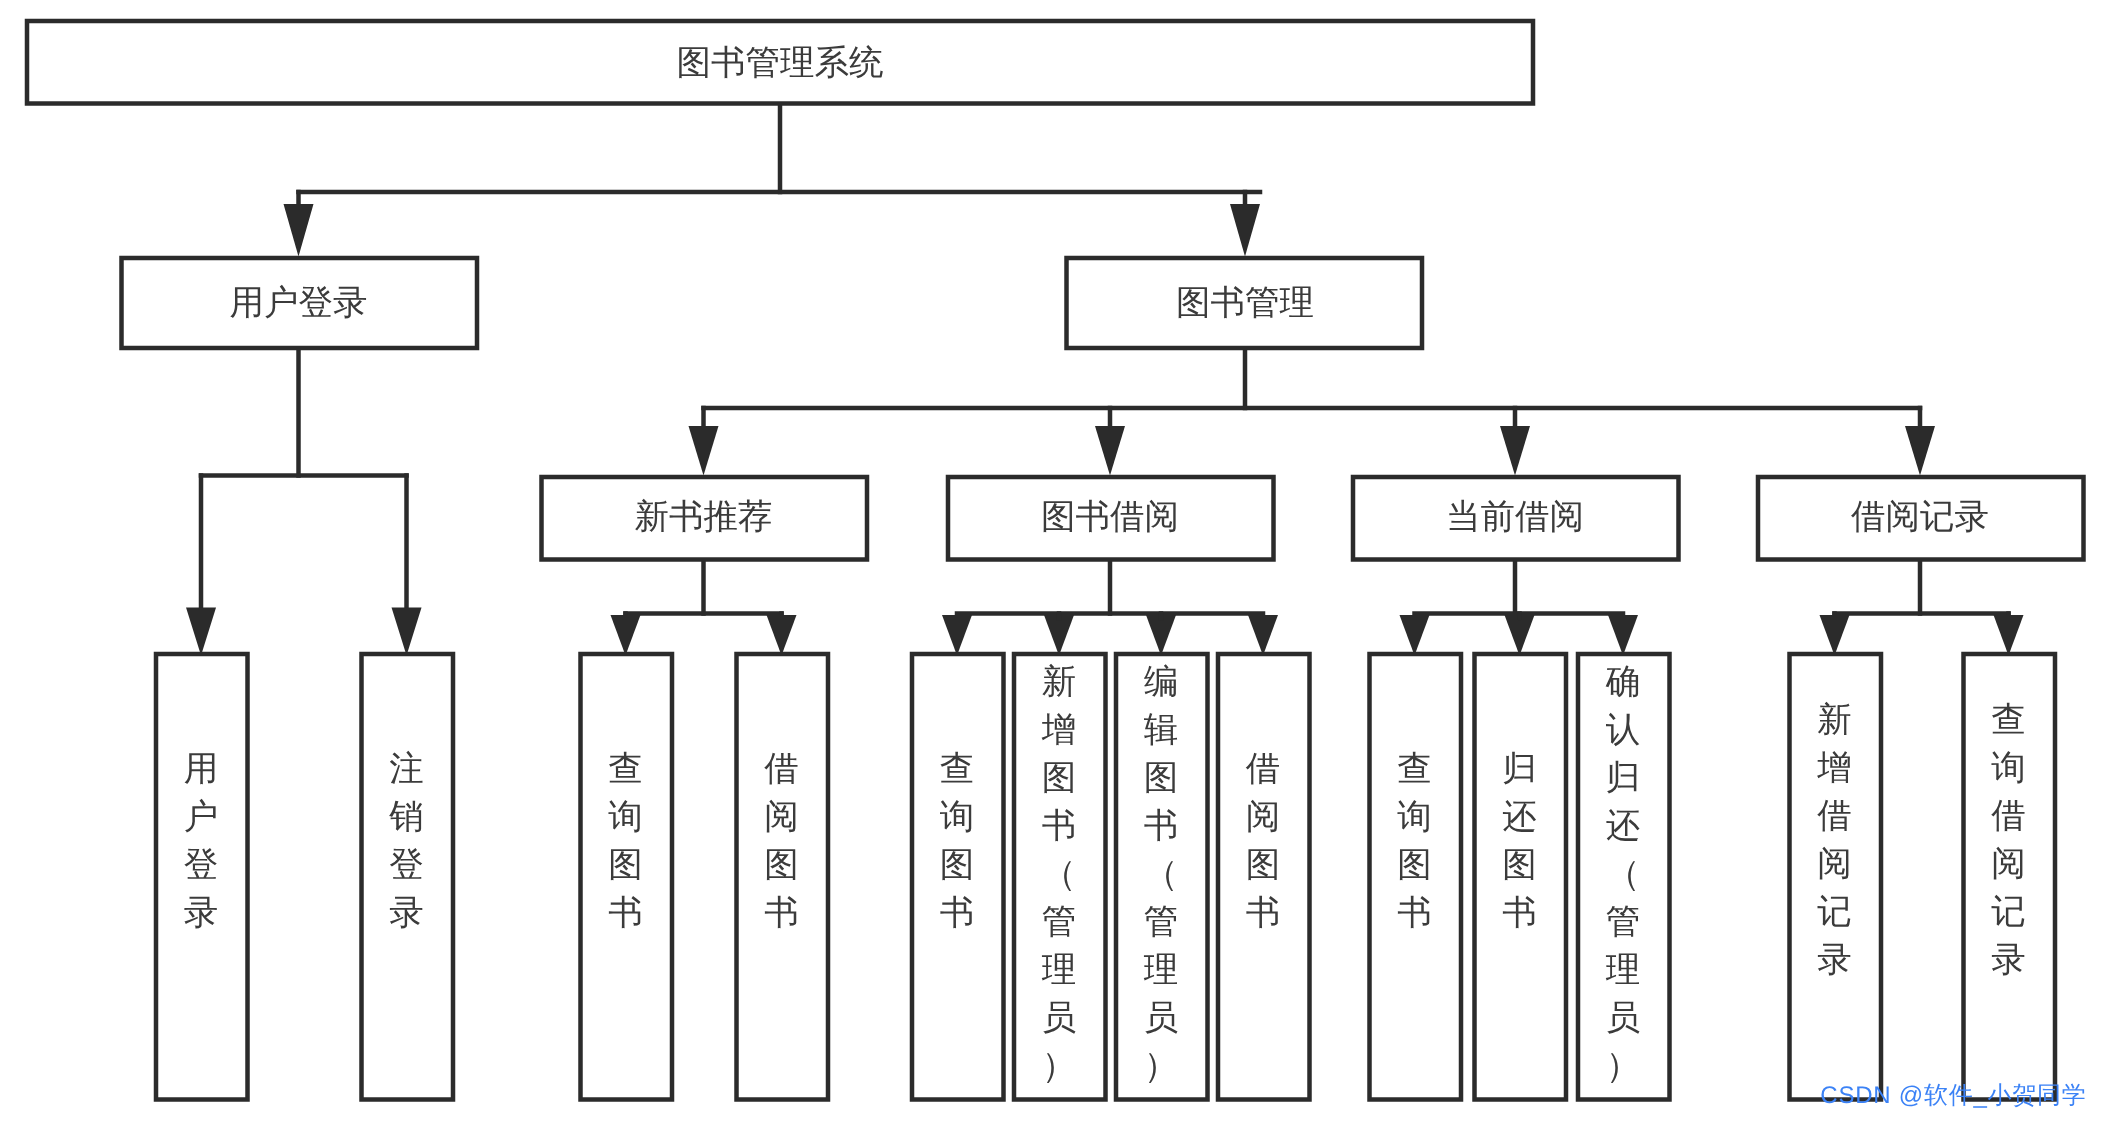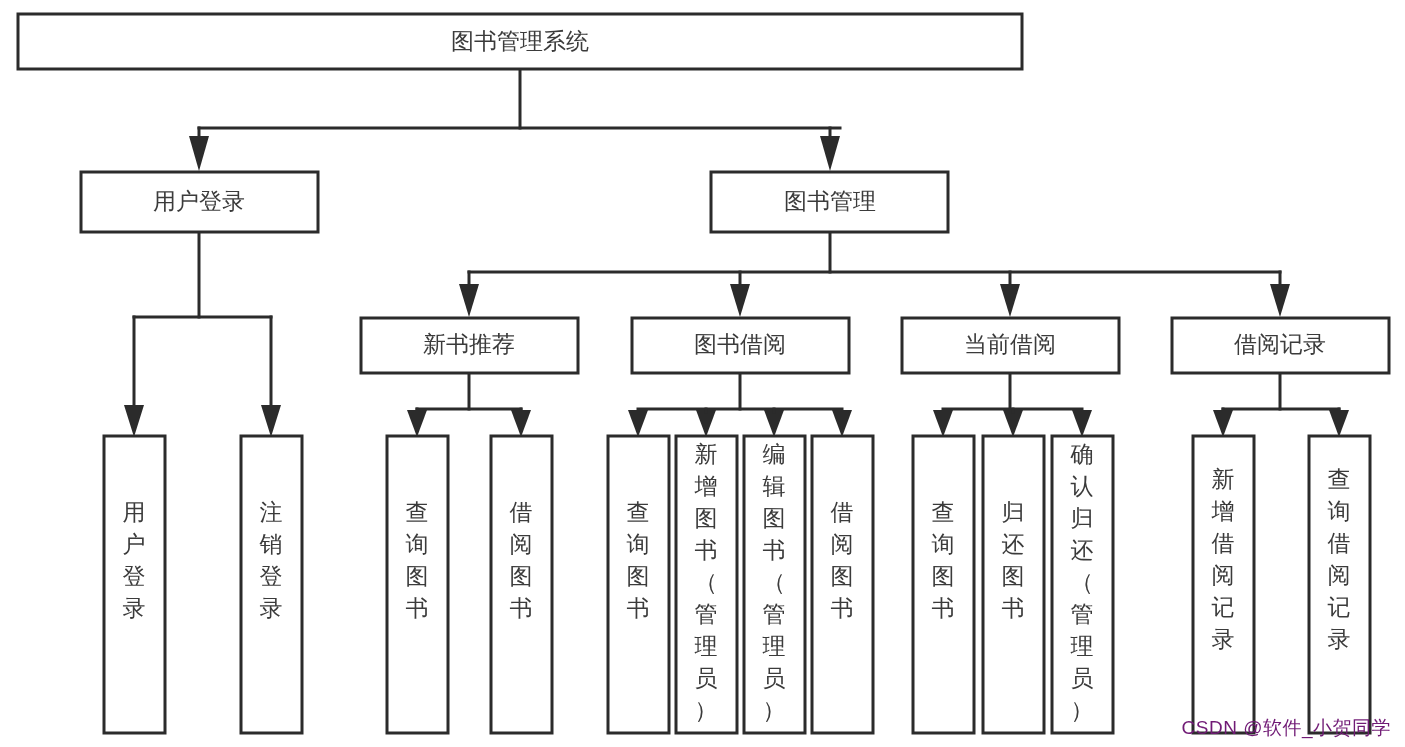--- a/index.html
+++ b/index.html
@@ -54,22 +54,22 @@
     fill: #3b3b3b;
     font-family: "Liberation Sans", "DejaVu Sans", sans-serif;
     font-size: 23px;
     text-anchor: middle;
   }
   .watermark-text {
     position: absolute;
     right: 14px;
     bottom: 6px;
     font-family: "Liberation Sans", "DejaVu Sans", sans-serif;
-    font-size: 19px;
-    color: #701a75;
+    font-size: 16px;
+    color: #3b82f6;
     white-space: nowrap;
     letter-spacing: 0.5px;
     user-select: none;
   }
 </style>
 </head>
 <body>
 
 <div id="diagram-root">
 

